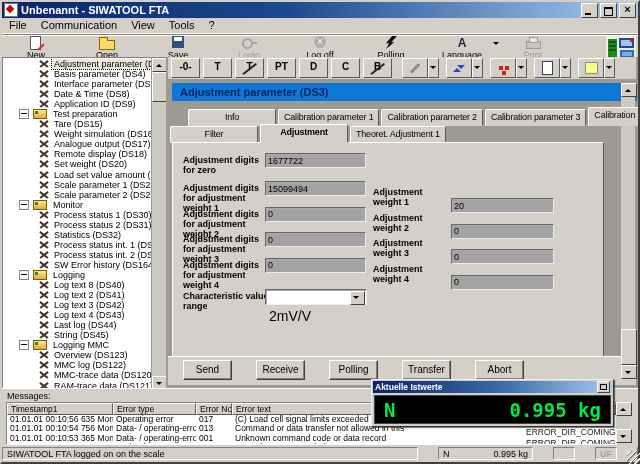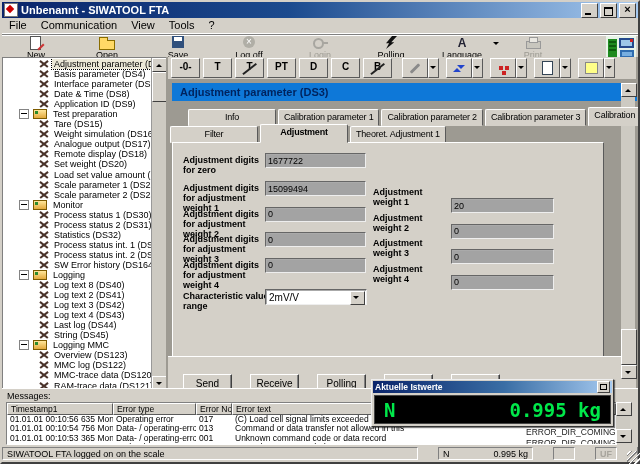--- a/index.html
+++ b/index.html
@@ -113,27 +113,27 @@
   .weights{position:absolute;left:0;top:38px;right:0}
   .w-row{position:relative;height:25.6px}
   .w-row .dl{left:10px;top:2px;width:88px}
   .w-row .dv{left:92px;top:0;width:101px}
   .w-row .wl{left:200px;top:6px;width:80px}
   .w-row .wv{left:278px;top:17px;width:103px}
   .char-row{position:absolute;left:0;top:146px;right:0;height:26px}
   .char-row .f-label{left:10px;top:2px;width:88px}
   .combo{position:absolute;left:92px;top:0;width:102px;height:16px;background:#fff;
     border:1px solid;border-color:#666 #eee #eee #666;box-shadow:inset 1px 1px 0 #aaa;box-sizing:border-box}
-  .combo-val{position:absolute;left:3px;top:2px;font-size:10px}
+  .combo-val{position:absolute;left:3px;top:18px;font-size:14px}
   .combo-btn{position:absolute;right:1px;top:1px;width:13px;height:12px;background:#d4d0c8;
     border:1px solid;border-color:#fff #404040 #404040 #fff}
   .combo-btn::before{content:"";position:absolute;left:2px;top:4px;border:3px solid transparent;border-top-color:#000}
   
   .action-bar{position:absolute;left:2px;top:299px;right:2px;height:25px;background:#d4d0c8;
-    border-top:1px solid #fff;display:flex;gap:18px;padding:17px 0 0 15px}
+    border-top:1px solid #fff;display:flex;gap:24px;padding:3px 0 0 15px}
   .act-btn{width:47px;height:18px;background:#d4d0c8;border:1px solid;border-color:#fff #404040 #404040 #fff;
     box-shadow:inset -1px -1px 0 #808080;font-size:10px;text-align:center;line-height:17px;flex:none}
   .mdi-sb{right:3px;top:26px;height:296px}
   
   .messages{position:absolute;left:2px;top:388px;width:636px;height:56px;background:#d4d0c8;border-top:1px solid #fff}
   .msg-label{position:absolute;left:5px;top:2px;font-size:9px}
   .msg-table{position:absolute;left:4px;top:13px;width:609px;height:41px;background:#fff;
     border:1px solid;border-color:#808080 #fff #fff #808080;overflow:hidden}
   .msg-head{display:flex;height:12px}
   .msg-hc{font-size:8.5px;line-height:11px;padding-left:3px;background:#d4d0c8;
@@ -195,27 +195,27 @@
     <span class="tb-label">New</span>
   </span>
     <span class="tb-btn">
     <span class="tb-icon icon-open"></span>
     <span class="tb-label">Open</span>
   </span>
     <span class="tb-btn">
     <span class="tb-icon icon-save"></span>
     <span class="tb-label">Save</span>
   </span>
+    <span class="tb-btn disabled">
+    <span class="tb-icon icon-login"></span>
+    <span class="tb-label">Login</span>
+  </span>
     <span class="tb-btn">
     <span class="tb-icon icon-logoff"></span>
     <span class="tb-label">Log off</span>
-  </span>
-    <span class="tb-btn disabled">
-    <span class="tb-icon icon-login"></span>
-    <span class="tb-label">Login</span>
   </span>
     <span class="tb-btn">
     <span class="tb-icon icon-polling"></span>
     <span class="tb-label">Polling</span>
   </span>
     <span class="tb-btn has-arrow">
     <span class="tb-icon icon-language"></span>
     <span class="tb-label">Language</span>
   </span>
     <span class="tb-btn disabled">

